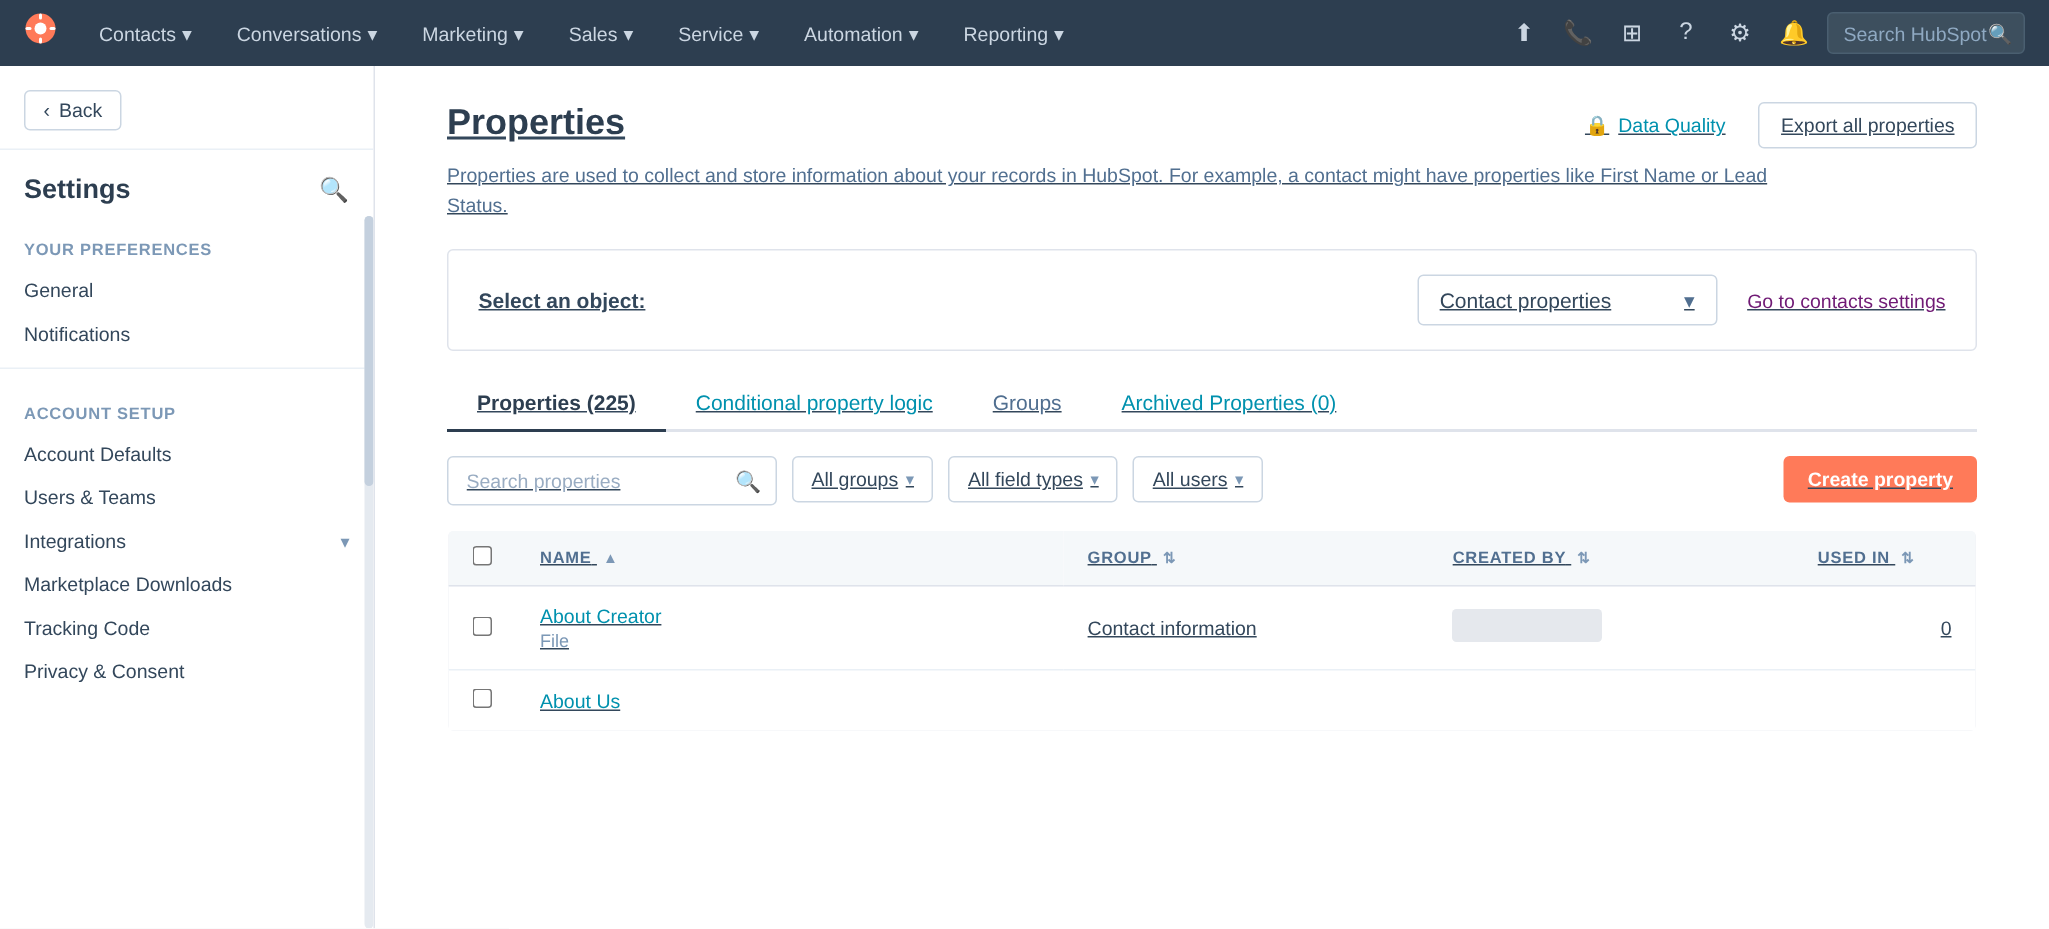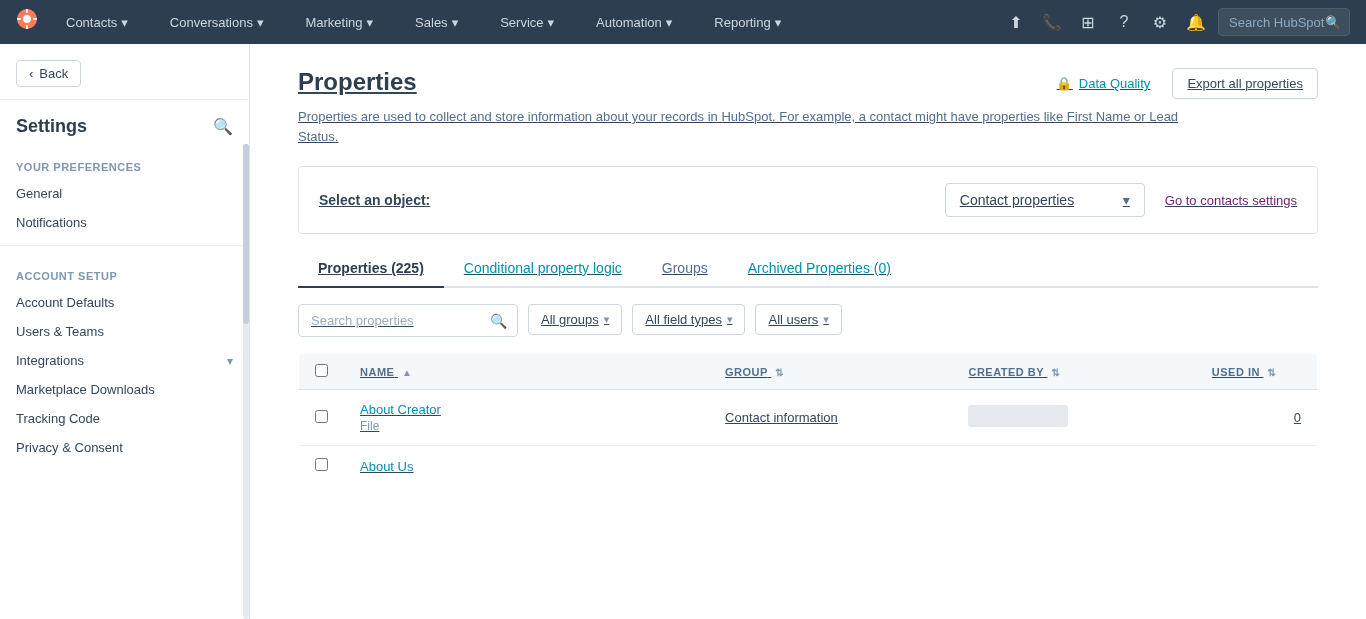--- a/index.html
+++ b/index.html
@@ -9,21 +9,21 @@
     .top-nav {
       background: #2d3e50;
       height: 44px;
       display: flex;
       align-items: center;
       padding: 0 16px;
       justify-content: space-between;
     }
     .top-nav-left { display: flex; align-items: center; gap: 0; }
     .top-nav-logo { color: #ff7a59; font-size: 22px; margin-right: 16px; cursor: pointer; }
-    .top-nav-links { display: flex; align-items: center; gap: 18px; }
+    .top-nav-links { display: flex; align-items: center; gap: 6px; }
     .top-nav-link {
       color: #cbd6e2;
       font-size: 13px;
       padding: 0 12px;
       height: 44px;
       display: flex;
       align-items: center;
       cursor: pointer;
       gap: 4px;
       text-decoration: none;
@@ -477,20 +477,21 @@
         <span class="chevron">▾</span>
       </button>
       <button class="filter-btn">
         <span>All field types</span>
         <span class="chevron">▾</span>
       </button>
       <button class="filter-btn">
         <span>All users</span>
         <span class="chevron">▾</span>
       </button>
+      <button class="create-property-btn">Create property</button>
     </div>
 
     <table class="properties-table">
       <thead>
         <tr>
           <th class="th-checkbox">
             <input type="checkbox" style="">
           </th>
           <th class="th-name">
             <span>NAME</span>

